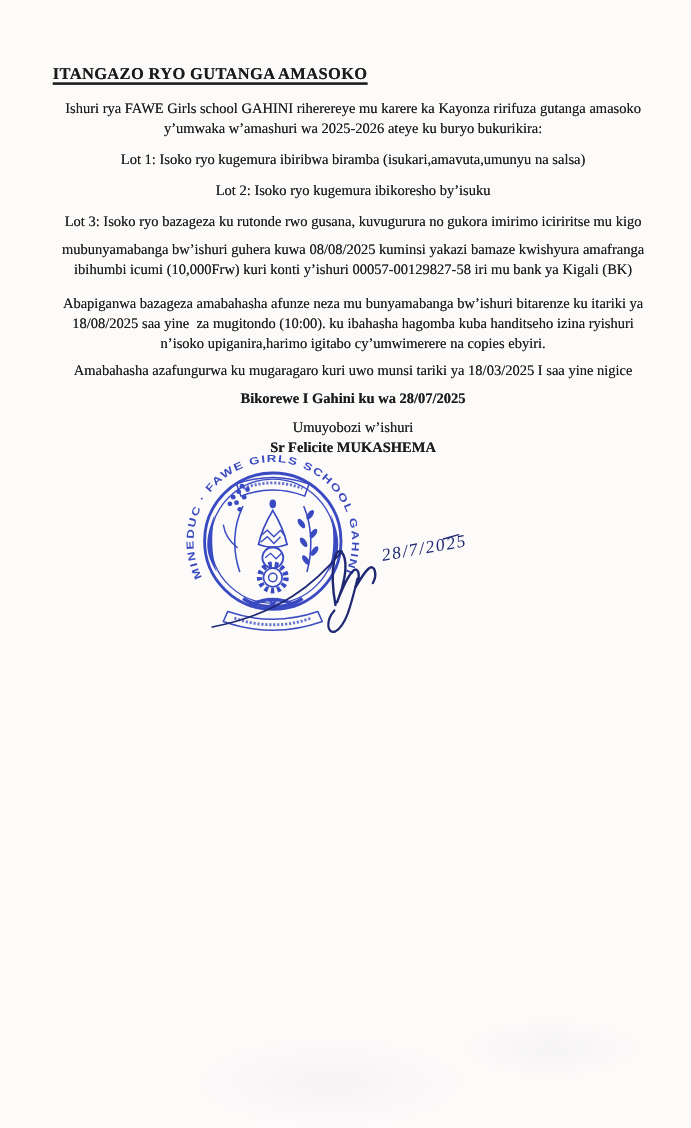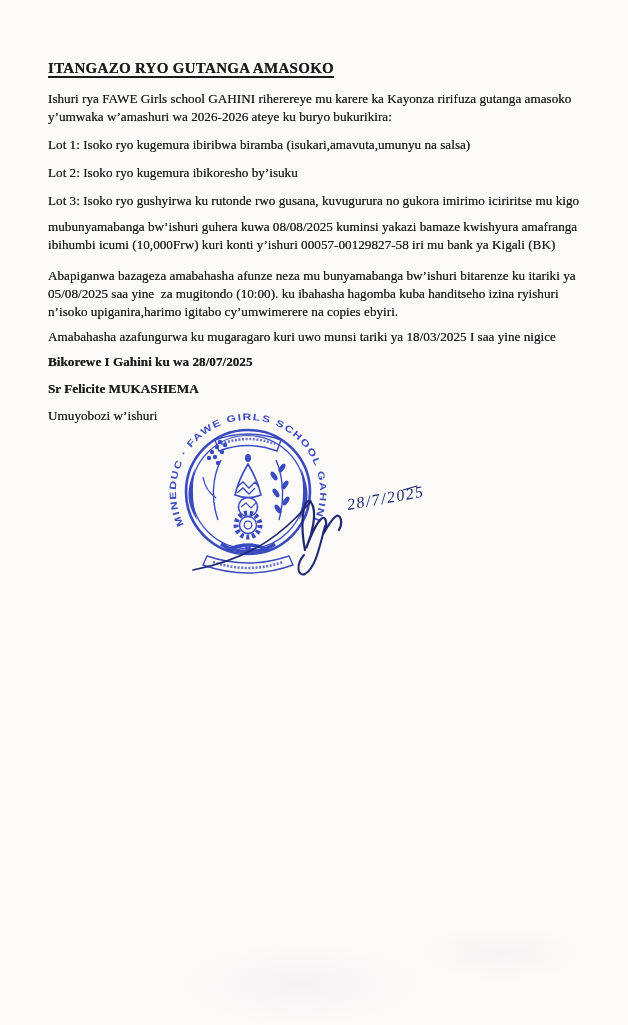--- a/index.html
+++ b/index.html
@@ -24,21 +24,21 @@
   }
   .title {
     font-size:15px; font-weight:700;
     text-decoration:underline;
     text-decoration-thickness:1.5px;
     text-underline-offset:3px;
     letter-spacing:.3px;
     margin:0 0 13px 0;
     text-shadow:0 0 .4px rgba(0,0,0,.7);
   }
-  .block { margin:0; }
+  .block { margin:0;text-align:center; }
   .line {
     font-size:13.2px; line-height:18px;
     white-space:pre-wrap;
     text-shadow:0 0 .35px rgba(0,0,0,.65);
   }
   .mb10 { margin-bottom:10px; }
   .mb8  { margin-bottom:8px; }
   .mb13 { margin-bottom:13px; }
   .mb7  { margin-bottom:7px; }
   .mb9  { margin-bottom:9px;font-weight:bold; }
@@ -53,58 +53,58 @@
 </head>
 <body>
 
 <div class="page">
   <div class="content">
 
     <h1 class="title">ITANGAZO RYO GUTANGA AMASOKO</h1>
 
     <div class="block mb10">
       <div class="line">Ishuri rya FAWE Girls school GAHINI riherereye mu karere ka Kayonza ririfuza gutanga amasoko</div>
-      <div class="line">y’umwaka w’amashuri wa 2026-2026 ateye ku buryo bukurikira:</div>
+      <div class="line">y’umwaka w’amashuri wa 2025-2026 ateye ku buryo bukurikira:</div>
     </div>
 
     <div class="block mb10">
       <div class="line">Lot 1: Isoko ryo kugemura ibiribwa biramba (isukari,amavuta,umunyu na salsa)</div>
     </div>
     <div class="block mb10">
       <div class="line">Lot 2: Isoko ryo kugemura ibikoresho by’isuku</div>
     </div>
     <div class="block mb8">
-      <div class="line">Lot 3: Isoko ryo gushyirwa ku rutonde rwo gusana, kuvugurura no gukora imirimo iciriritse mu kigo</div>
+      <div class="line">Lot 3: Isoko ryo bazageza ku rutonde rwo gusana, kuvugurura no gukora imirimo iciriritse mu kigo</div>
     </div>
 
     <div class="block mb13">
       <div class="line">mubunyamabanga bw’ishuri guhera kuwa 08/08/2025 kuminsi yakazi bamaze kwishyura amafranga</div>
       <div class="line">ibihumbi icumi (10,000Frw) kuri konti y’ishuri 00057-00129827-58 iri mu bank ya Kigali (BK)</div>
     </div>
 
     <div class="block mb7">
       <div class="line">Abapiganwa bazageza amabahasha afunze neza mu bunyamabanga bw’ishuri bitarenze ku itariki ya</div>
-      <div class="line">05/08/2025 saa yine  za mugitondo (10:00). ku ibahasha hagomba kuba handitseho izina ryishuri</div>
+      <div class="line">18/08/2025 saa yine  za mugitondo (10:00). ku ibahasha hagomba kuba handitseho izina ryishuri</div>
       <div class="line">n’isoko upiganira,harimo igitabo cy’umwimerere na copies ebyiri.</div>
     </div>
 
     <div class="block mb7">
       <div class="line">Amabahasha azafungurwa ku mugaragaro kuri uwo munsi tariki ya 18/03/2025 I saa yine nigice</div>
     </div>
 
     <div class="block mb9">
       <div class="line">Bikorewe I Gahini ku wa 28/07/2025</div>
     </div>
 
+    <div class="block">
+      <div class="line">Umuyobozi w’ishuri</div>
+    </div>
+
     <div class="block mb9">
       <div class="line">Sr Felicite MUKASHEMA</div>
-    </div>
-
-    <div class="block">
-      <div class="line">Umuyobozi w’ishuri</div>
     </div>
   </div>
 
   <svg class="seal" viewBox="0 0 330 192">
 
     <g opacity="0.92">
 
       <circle class="stamp-stroke" cx="93" cy="94" r="62" stroke-width="2.6"></circle>
       <circle class="stamp-stroke" cx="93" cy="94" r="56.5" stroke-width="1.2"></circle>
 

